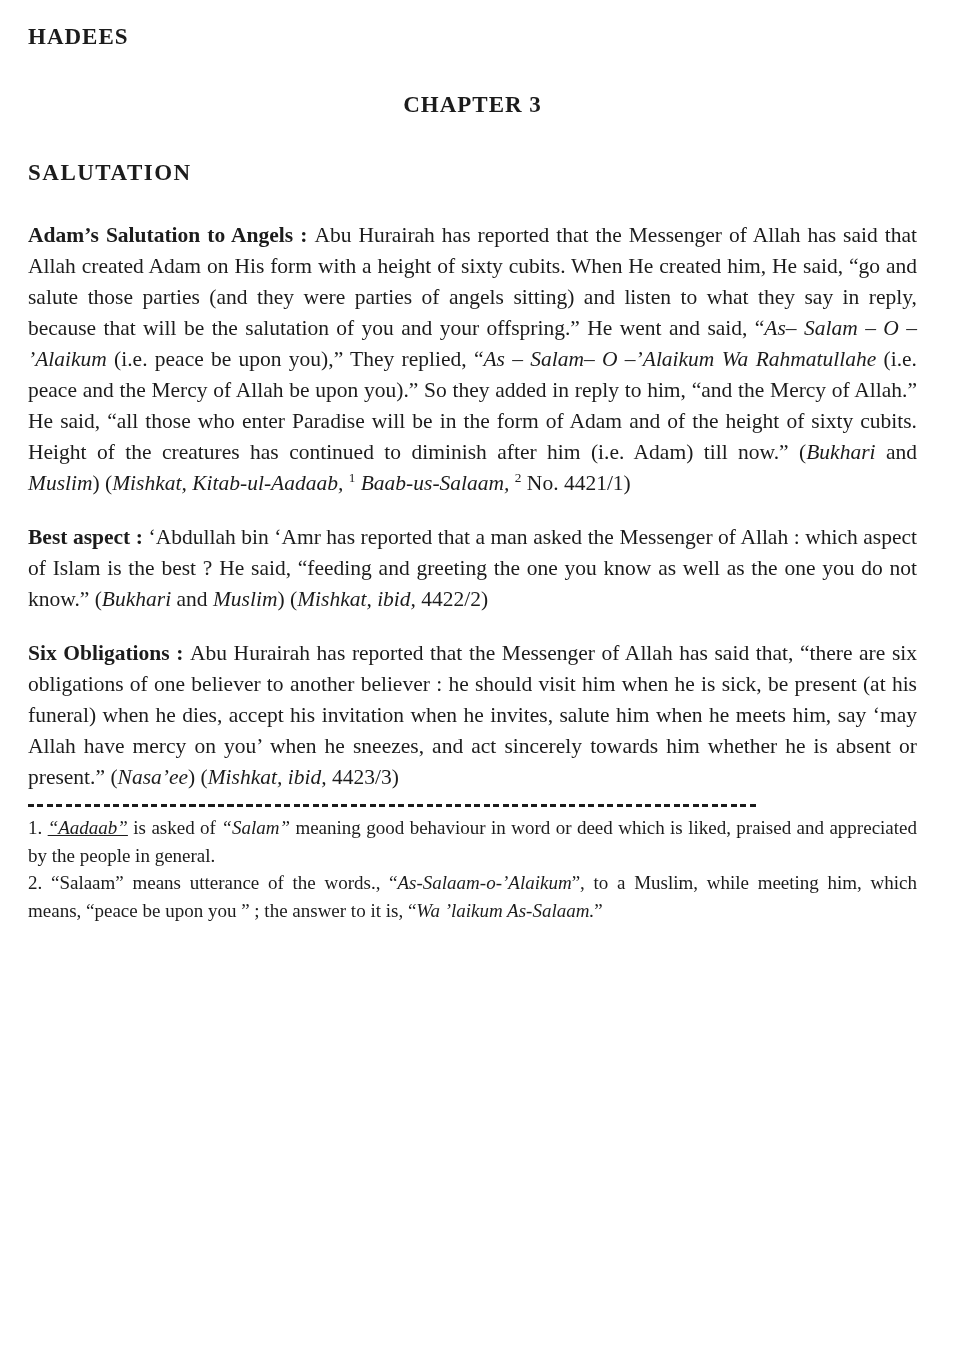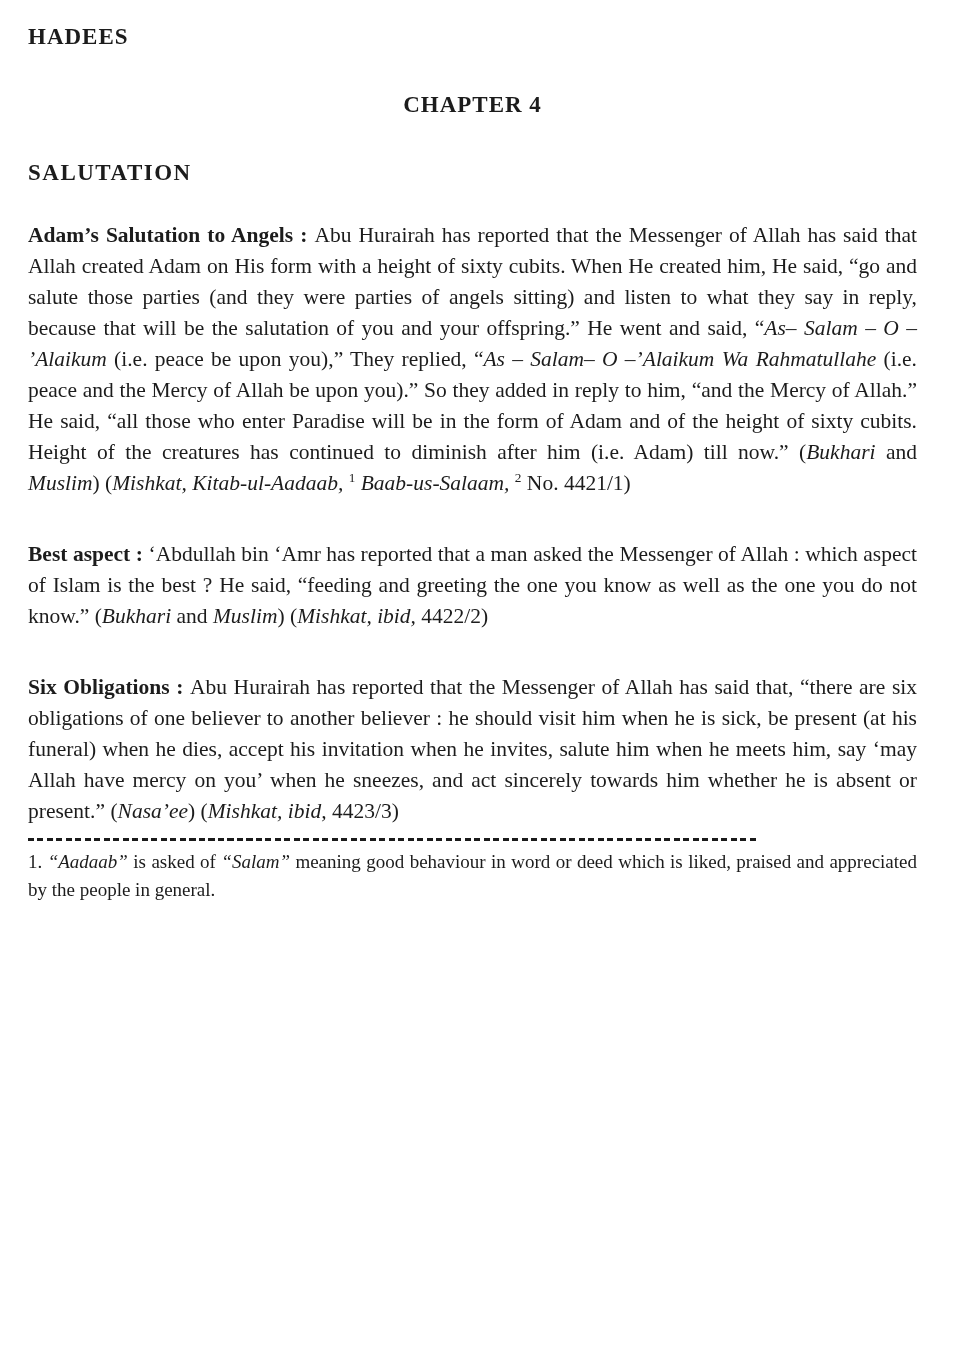--- a/index.html
+++ b/index.html
@@ -22,21 +22,21 @@
   .chapter-title {
     text-align: left; font-weight: bold; font-size: 23px;
     letter-spacing: 1.5px; margin-top: 42px;
   }
 
   .body-para {
     font-size: 21.5px; line-height: 31px;
     text-align: justify; margin: 0;
   }
   .body-para.first { margin-top: 34px; }
-  .body-para.follow { margin-top: 40px; }
+  .body-para.follow { margin-top: 23px; }
 
   .body-para sup, .footnote sup {
     font-size: 0.62em; line-height: 0; vertical-align: super;
   }
 
   .footnote-separator {
     margin-top: 11px;
     width: 730px; height: 3px;
     background: repeating-linear-gradient(90deg, #1b1b1b 0 6px, transparent 6px 9.5px);
   }
@@ -47,29 +47,30 @@
     text-align: justify; margin: 0;
   }
 </style>
 </head>
 <body>
 
 <div class="page">
 
   <div class="running-header">HADEES</div>
 
-  <div class="chapter-heading">CHAPTER 4</div>
+  <div class="chapter-heading">CHAPTER 3</div>
 
   <div class="chapter-title">SALUTATION</div>
 
   <p class="body-para first"><span style="font-weight: bold;">Adam’s Salutation to Angels : </span><span>Abu Hurairah has reported that the Messenger of Allah has said that Allah created Adam on His form with a height of sixty cubits. When He created him, He said, “go and salute those parties (and they were parties of angels sitting) and listen to what they say in reply, because that will be the salutation of you and your offspring.” He went and said, “</span><span style="font-style: italic;">As– Salam – O – ’Alaikum</span><span> (i.e. peace be upon you),” They replied, “</span><span style="font-style: italic;">As – Salam– O –’Alaikum Wa Rahmatullahe</span><span> (i.e. peace and the Mercy of Allah be upon you).” So they added in reply to him, “and the Mercy of Allah.” He said, “all those who enter Paradise will be in the form of Adam and of the height of sixty cubits. Height of the creatures has continued to diminish after him (i.e. Adam) till now.” (</span><span style="font-style: italic;">Bukhari</span><span> and </span><span style="font-style: italic;">Muslim</span><span>) (</span><span style="font-style: italic;">Mishkat, Kitab-ul-Aadaab, </span><sup>1</sup><span style="font-style: italic;"> Baab-us-Salaam, </span><sup>2</sup><span> No. 4421/1)</span></p>
 
   <p class="body-para follow"><span style="font-weight: bold;">Best aspect : </span><span>‘Abdullah bin ‘Amr has reported that a man asked the Messenger of Allah : which aspect of Islam is the best ? He said, “feeding and greeting the one you know as well as the one you do not know.” (</span><span style="font-style: italic;">Bukhari</span><span> and </span><span style="font-style: italic;">Muslim</span><span>) (</span><span style="font-style: italic;">Mishkat, ibid,</span><span> 4422/2)</span></p>
 
   <p class="body-para follow"><span style="font-weight: bold;">Six Obligations : </span><span>Abu Hurairah has reported that the Messenger of Allah has said that, “there are six obligations of one believer to another believer : he should visit him when he is sick, be present (at his funeral) when he dies, accept his invitation when he invites, salute him when he meets him, say ‘may Allah have mercy on you’ when he sneezes, and act sincerely towards him whether he is absent or present.” (</span><span style="font-style: italic;">Nasa’ee</span><span>) (</span><span style="font-style: italic;">Mishkat, ibid,</span><span> 4423/3)</span></p>
 
   <div class="footnote-separator"></div>
 
   <div class="footnotes">
-    <p class="footnote"><span>1. </span><span style="font-style: italic;">“Aadaab”</span><span> is asked of </span><span style="font-style: italic;">“Salam”</span><span> meaning good behaviour in word or deed which is liked, praised and appreciated by the people in general.</span></p>
+    <p class="footnote"><span>1. </span><span style="font-style: italic; text-decoration: underline;">“Aadaab”</span><span> is asked of </span><span style="font-style: italic;">“Salam”</span><span> meaning good behaviour in word or deed which is liked, praised and appreciated by the people in general.</span></p>
+    <p class="footnote"><span>2. “Salaam” means utterance of the words., “</span><span style="font-style: italic;">As-Salaam-o-’Alaikum</span><span>”, to a Muslim, while meeting him, which means, “peace be upon you ” ; the answer to it is, “</span><span style="font-style: italic;">Wa ’laikum As-Salaam.</span><span>”</span></p>
   </div>
 
 </div>
 
 </body></html>

